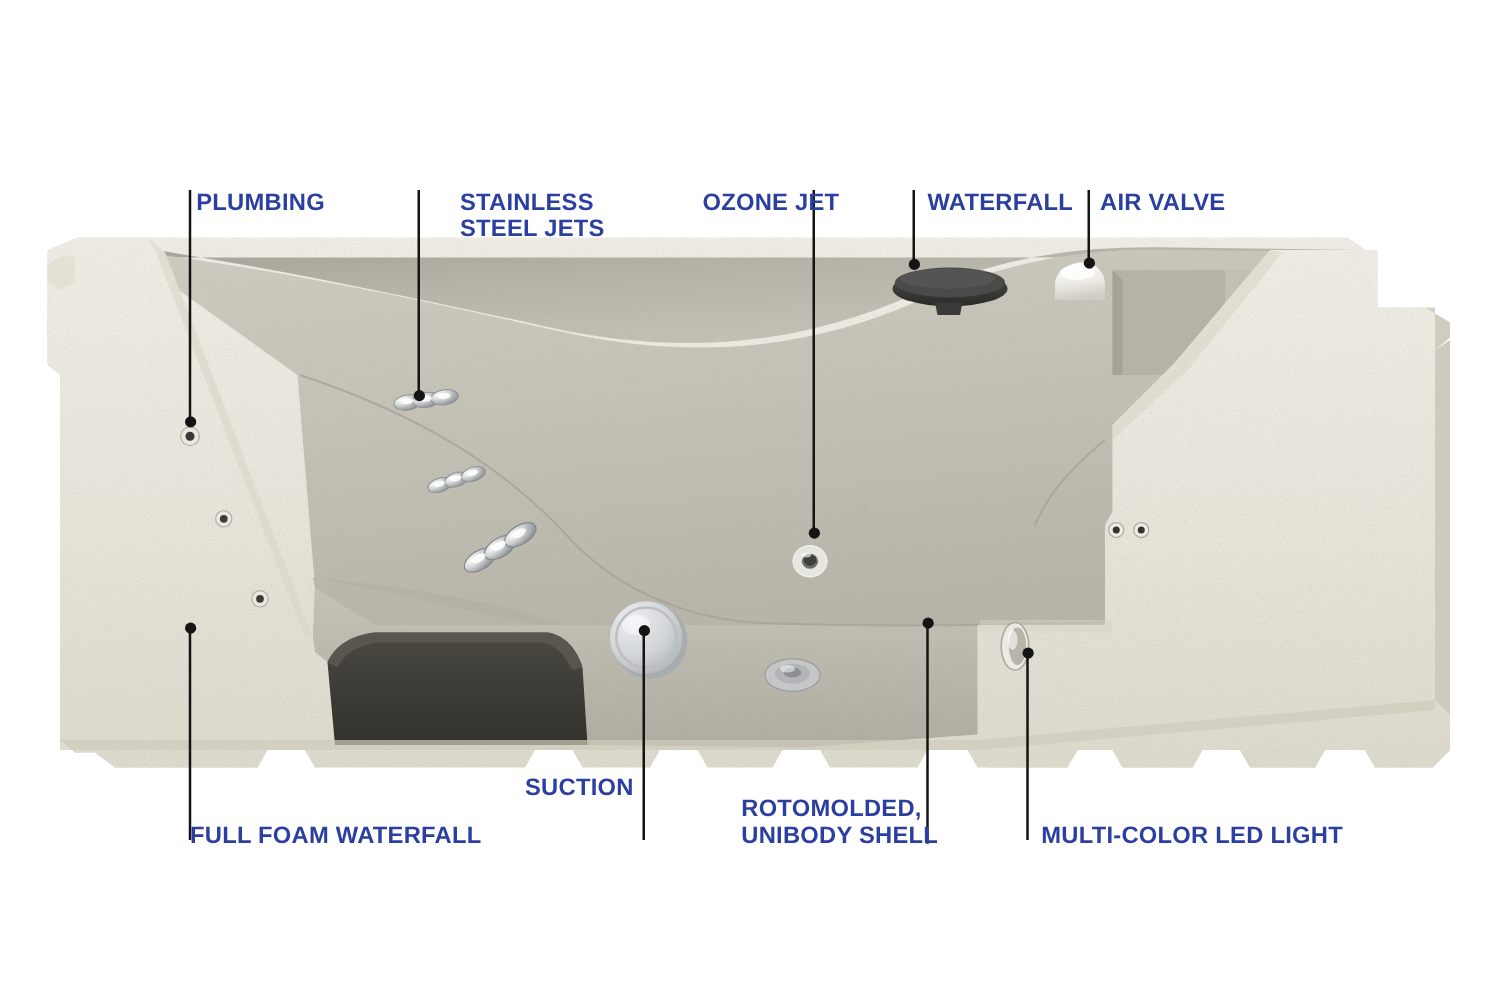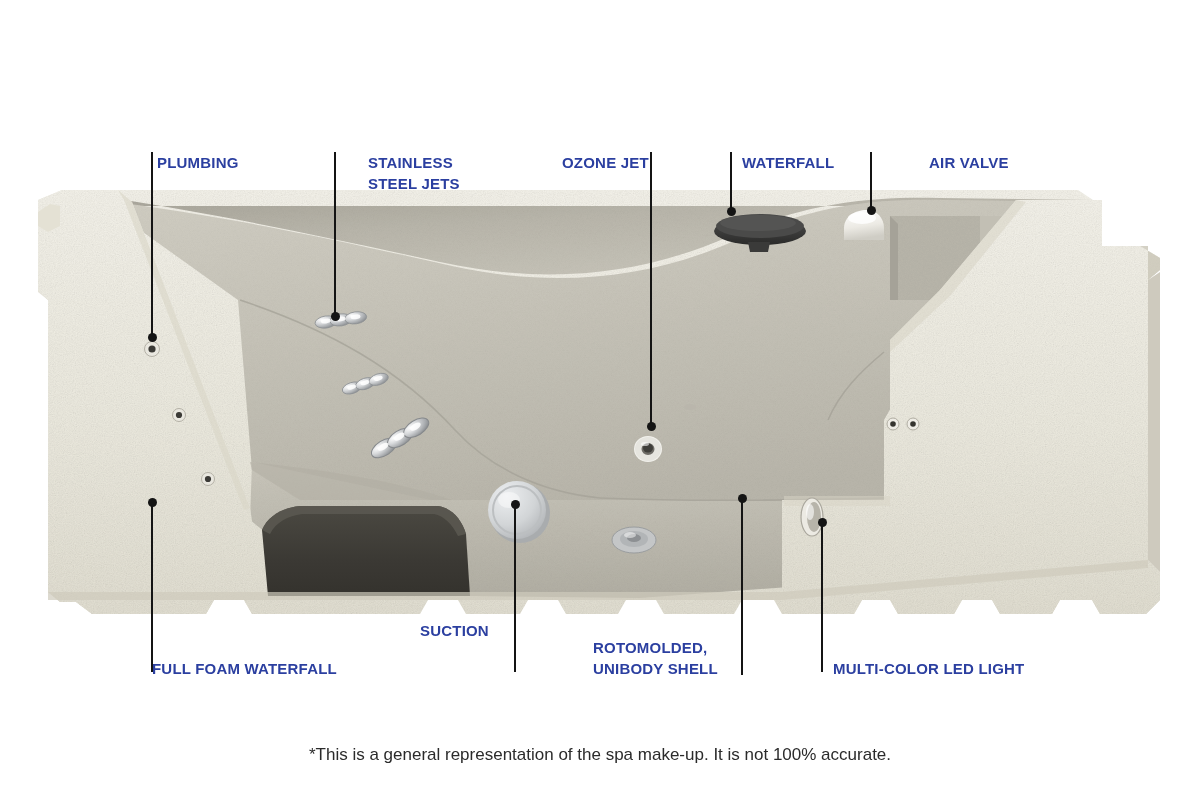--- a/index.html
+++ b/index.html
@@ -18,21 +18,21 @@
     height: 800px;
     background: #ffffff;
     overflow: hidden;
   }
 
   
   .callout-label {
     position: absolute;
     color: #2b3fa0;
     font-weight: bold;
-    font-size: 15px;
+    font-size: 19px;
     letter-spacing: 0.2px;
     line-height: 21px;
     white-space: pre-line;
     user-select: none;
   }
   .callout-label.two-line { line-height: 21px; }
 
   
   .leader {
     position: absolute;
@@ -393,23 +393,22 @@
       <div class="leader" style="left: 821px; top: 522px; height: 150px; background: rgb(20, 20, 20);"></div>
       <div class="leader-dot" style="left: 817.5px; top: 517.5px; background: rgb(20, 20, 20);"></div>
     </div>
 
   <div id="labels">
       <div class="callout-label" style="left: 157px; top: 152px; color: rgb(43, 63, 160);">PLUMBING</div>
       <div class="callout-label two-line" style="left: 368px; top: 152px; color: rgb(43, 63, 160);">STAINLESS
 STEEL JETS</div>
       <div class="callout-label" style="left: 538px; top: 152px; color: rgb(43, 63, 160); margin-left: 24px;">OZONE JET</div>
       <div class="callout-label" style="left: 742px; top: 152px; color: rgb(43, 63, 160);">WATERFALL</div>
-      <div class="callout-label" style="left: 929px; top: 152px; color: rgb(43, 63, 160);">AIR VALVE</div>
+      <div class="callout-label" style="left: 880px; top: 152px; color: rgb(43, 63, 160);">AIR VALVE</div>
       <div class="callout-label" style="left: 152px; top: 658px; color: rgb(43, 63, 160);">FULL FOAM WATERFALL</div>
       <div class="callout-label" style="left: 420px; top: 620px; color: rgb(43, 63, 160);">SUCTION</div>
       <div class="callout-label two-line" style="left: 593px; top: 637px; color: rgb(43, 63, 160);">ROTOMOLDED,
 UNIBODY SHELL</div>
       <div class="callout-label" style="left: 833px; top: 658px; color: rgb(43, 63, 160);">MULTI-COLOR LED LIGHT</div>
     </div>
 
-  <div id="footnote">*This is a general representation of the spa make-up. It is not 100% accurate.</div>
 
 </div>
 
 </body></html>

